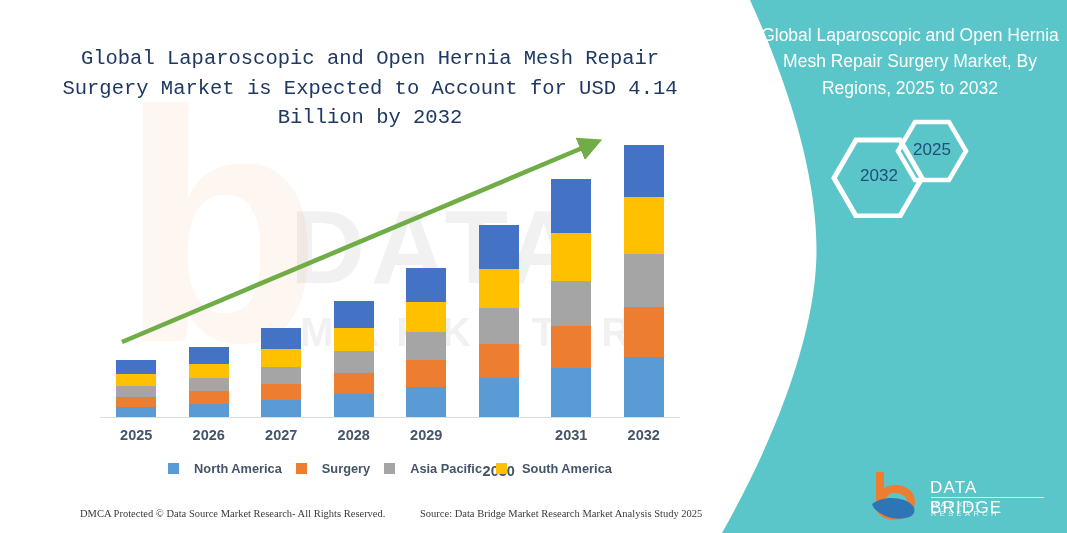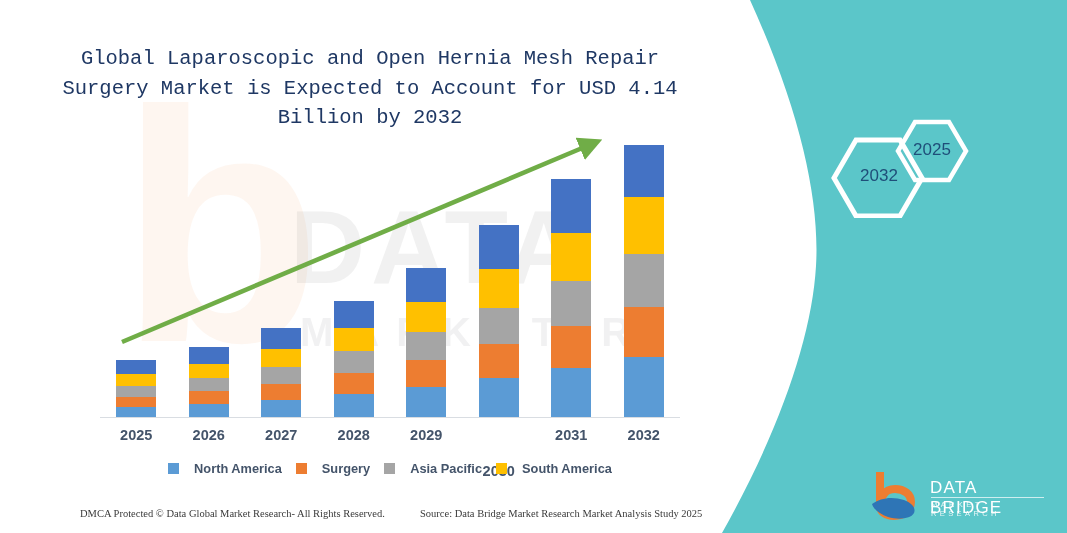--- a/index.html
+++ b/index.html
@@ -231,24 +231,25 @@
         <span class="legend-swatch" style="background: rgb(165, 165, 165);"></span>
         <span class="legend-label">Asia Pacific</span>
       </div>
       <div class="legend-item">
         <span class="legend-swatch" style="background: rgb(255, 192, 0);"></span>
         <span class="legend-label">South America</span>
       </div>
     </div>
 
   <div class="footer">
-    <div class="foot-left">DMCA Protected © Data Global Market Research- All Rights Reserved.</div>
+    <div class="foot-left">DMCA Protected © Data Source Market Research- All Rights Reserved.</div>
     <div class="foot-right">Source: Data Bridge Market Research  Market Analysis Study 2025</div>
   </div>
 
+  <div class="panel-title">Global Laparoscopic and Open Hernia Mesh Repair Surgery Market, By Regions, 2025 to 2032</div>
 
   <div class="hexes">
     <svg width="210" height="110" viewBox="0 0 210 110">
       <polygon points="105,14 139,14 156,43 139,72 105,72 88,43" fill="none" stroke="#ffffff" stroke-width="4.5"></polygon>
       <polygon points="46,32 90,32 112,70 90,108 46,108 24,70" fill="none" stroke="#ffffff" stroke-width="5"></polygon>
     </svg>
     <div class="hex-label" style="left:40px; top:58px; width:58px; text-align:center;">2032</div>
     <div class="hex-label" style="left:94px; top:32px; width:56px; text-align:center;">2025</div>
   </div>
 

